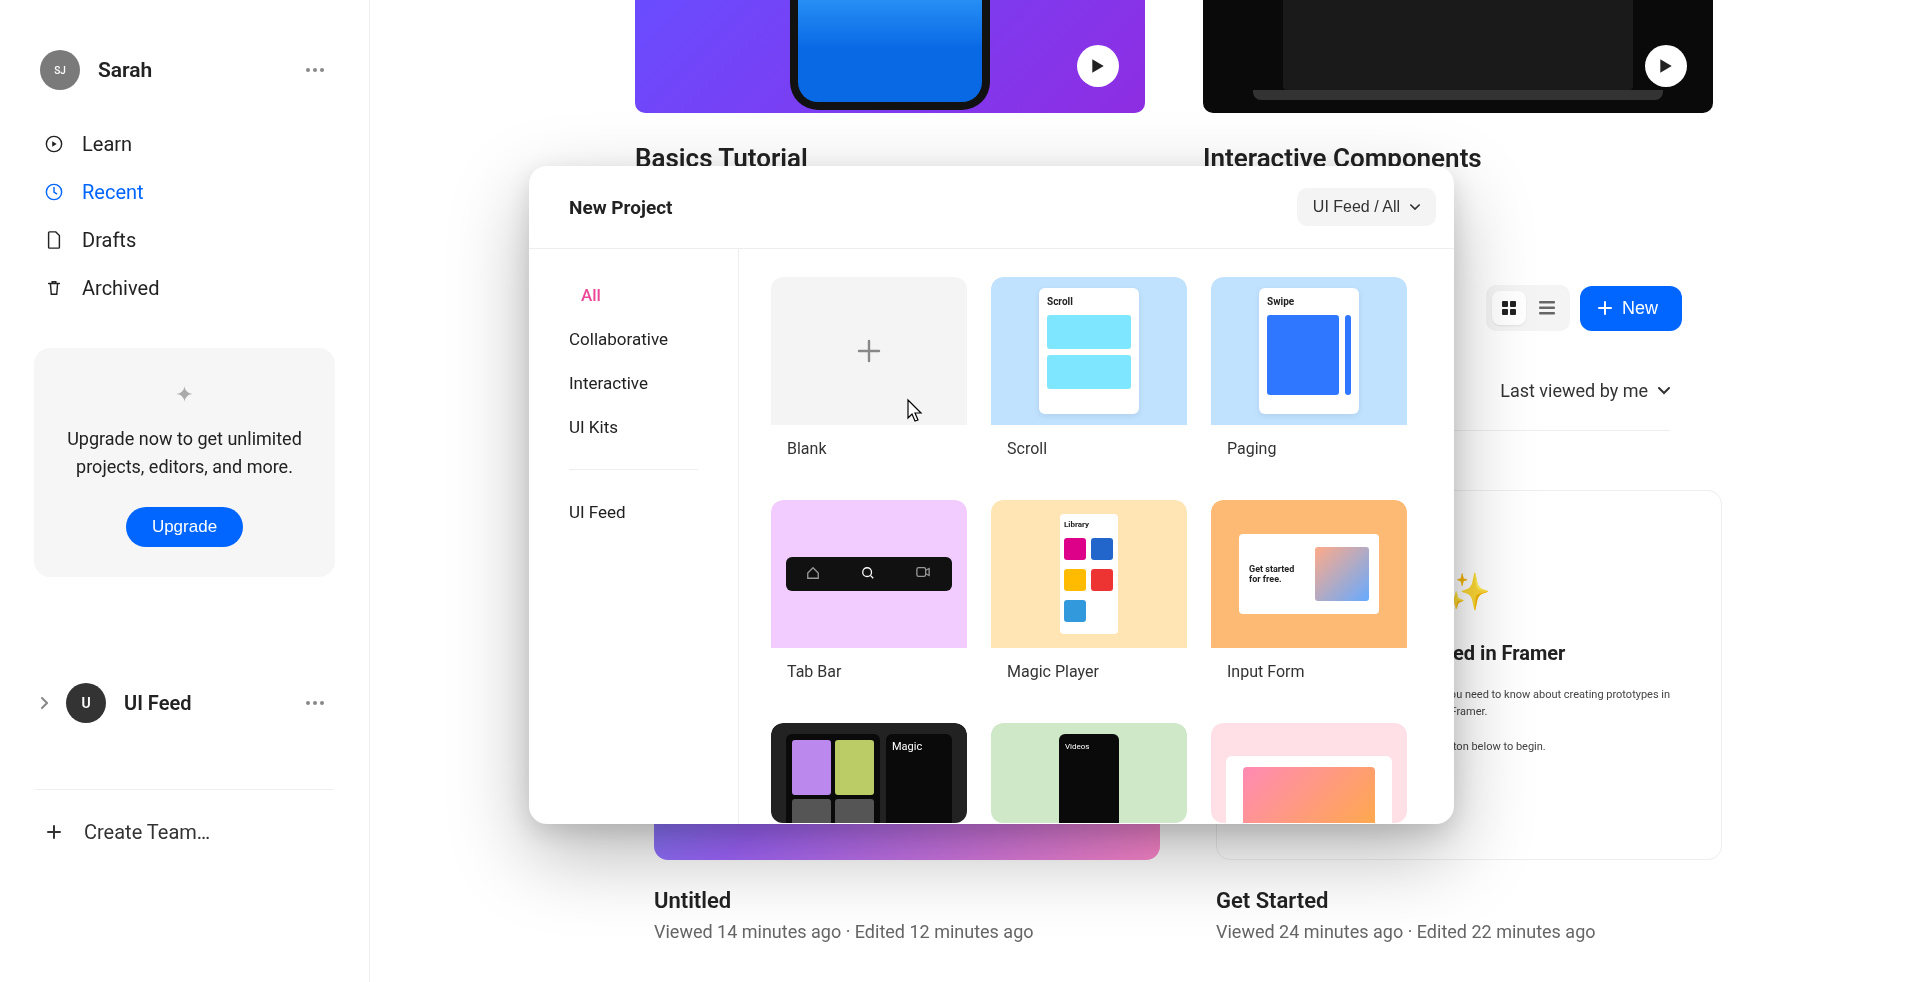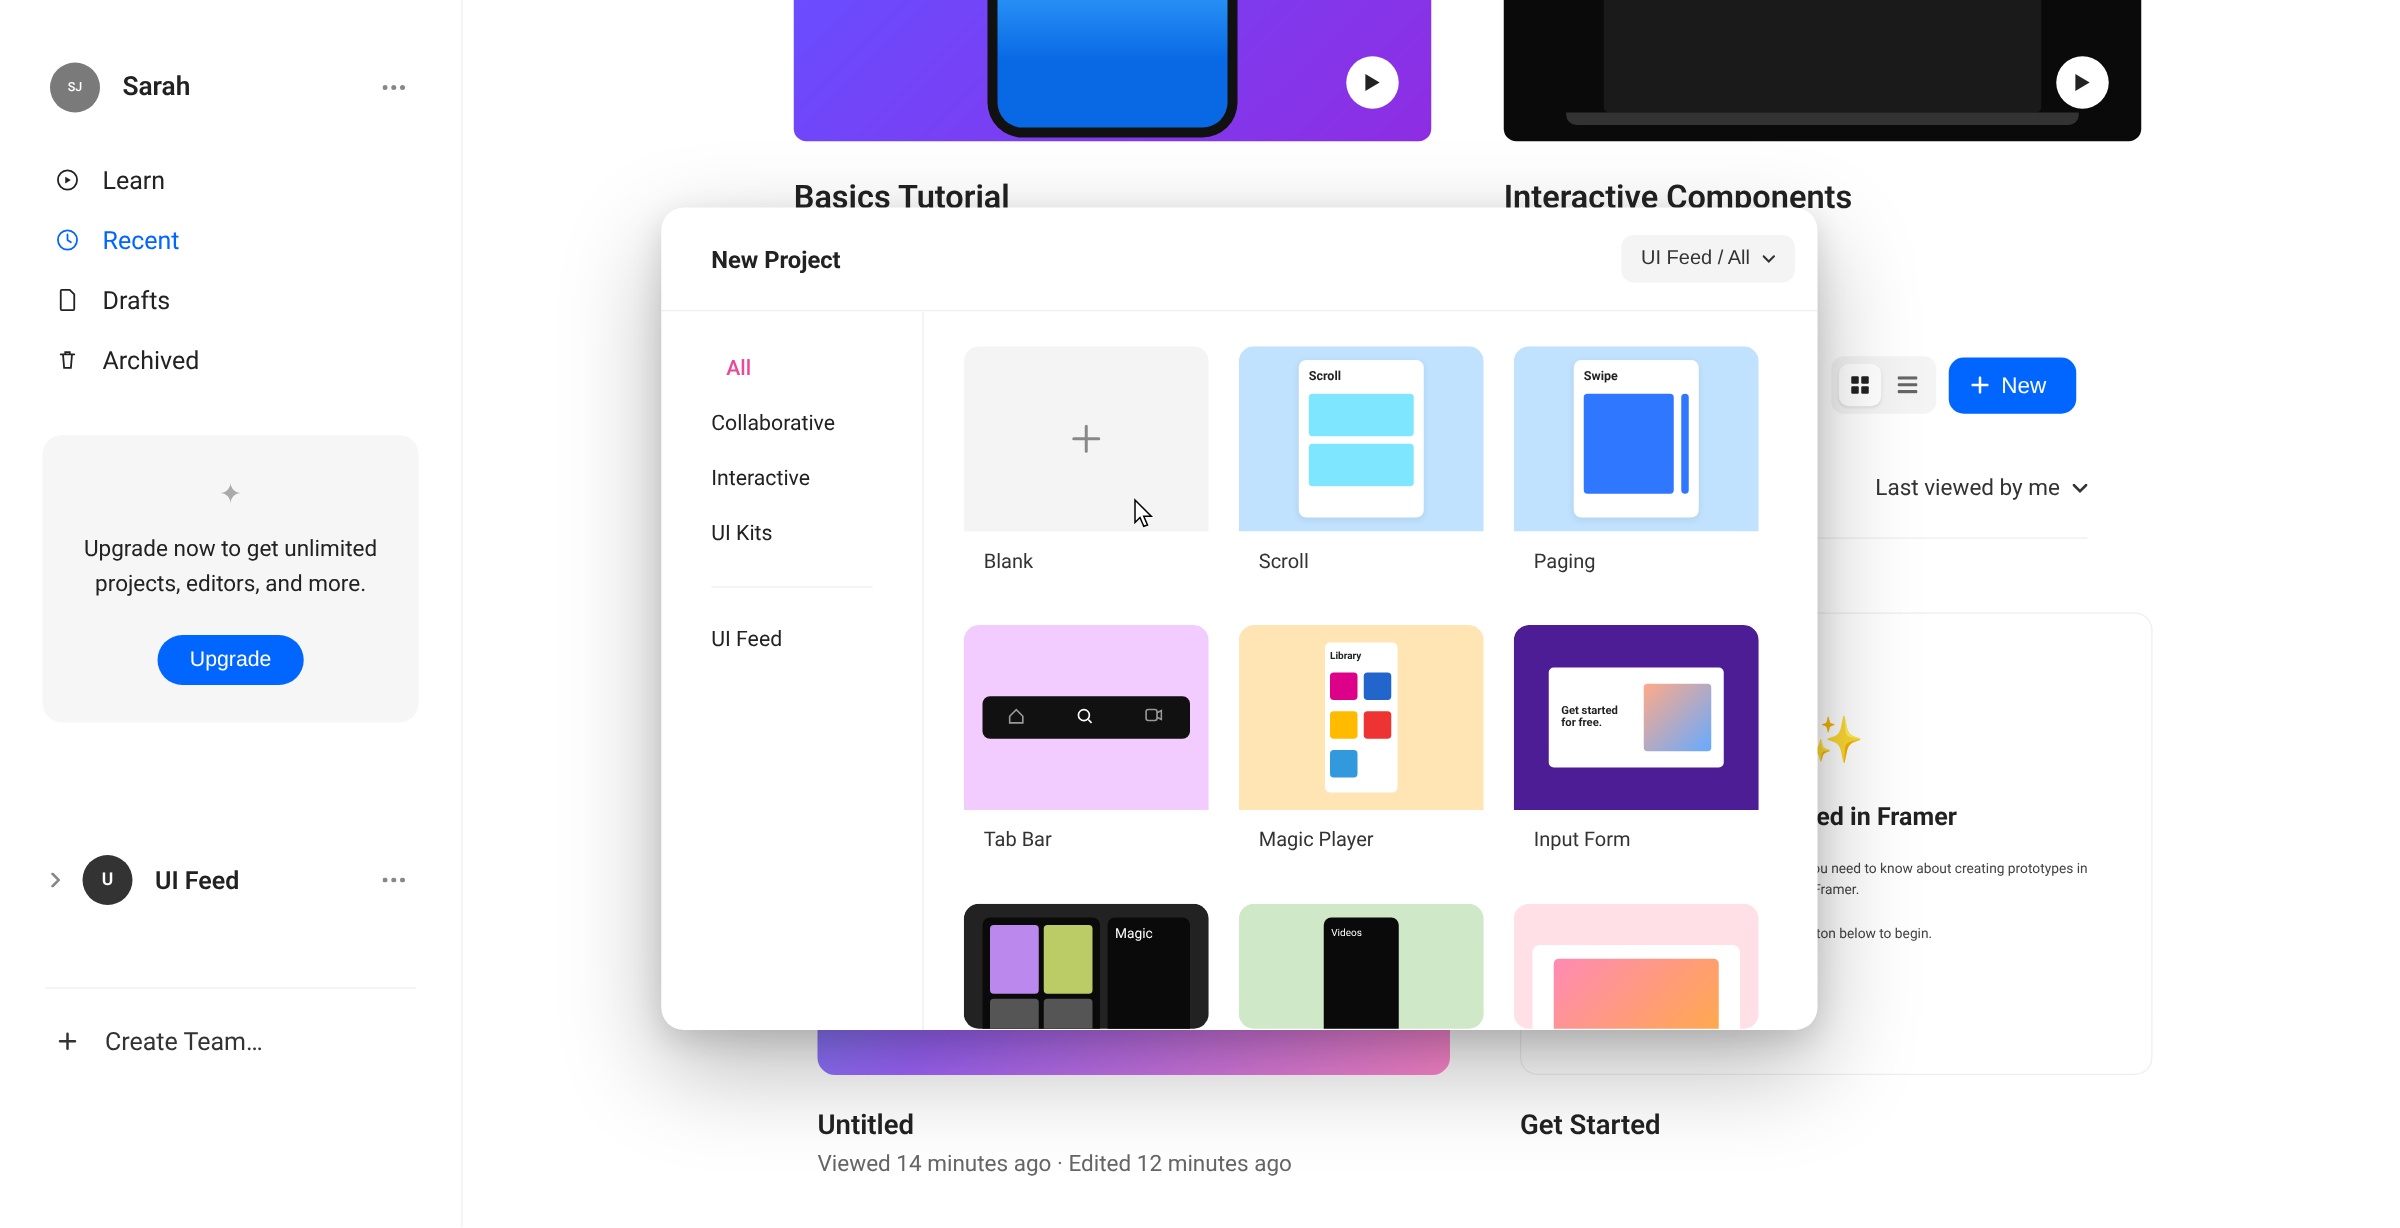--- a/index.html
+++ b/index.html
@@ -192,21 +192,21 @@
       display: flex; align-items: center; justify-content: center;
     }
     .tut-title {
       margin-top: 30px;
       font-size: 26px;
       font-weight: 600;
     }
 
     .toolbar {
       position: absolute;
-      right: 259px; top: 285px;
+      right: 238px; top: 285px;
       display: flex; align-items: center; gap: 10px;
     }
     .view-toggle {
       background: #f4f4f4;
       border-radius: 10px;
       padding: 6px;
       display: flex; gap: 4px;
     }
     .vt-btn {
       width: 34px; height: 34px;
@@ -338,21 +338,21 @@
     .tname {
       padding: 14px 16px 18px 16px;
       font-size: 16px;
       color: #333;
     }
     .tthumb.blank { background:#f4f4f4; color:#888; font-size:34px; }
     .tthumb.scroll { background:#c0e2ff; }
     .tthumb.paging { background:#c0e2ff; }
     .tthumb.tabbar { background:#f3ccff; }
     .tthumb.magic { background:#ffe5b4; }
-    .tthumb.form { background:#4c1d95; }
+    .tthumb.form { background:#fdba74; }
     .tthumb.ph1 { background:#222; }
     .tthumb.ph2 { background:#cfe8c8; }
     .tthumb.ph3 { background:#ffe0e6; }
     .mockup {
       width: 100px; height: 126px;
       background:#fff; border-radius:6px;
       box-shadow:0 2px 6px rgba(0,0,0,.08);
       padding:8px;
     }
     .mockup .label { font-size:10px; font-weight:700; margin-bottom:8px; color:#222;}
@@ -585,20 +585,25 @@
   <div class="proj-card" style="left:846px; top:490px;">
     <div class="proj-thumb doc">
       <div class="doc-inner">
         <div class="doc-emoji">✨</div>
         <div class="doc-h">Get Started in Framer</div>
         <div class="doc-p">In this project you'll learn everything you need to know about creating prototypes in Framer.</div>
         <div class="doc-p2">Click the button below to begin.</div>
       </div>
     </div>
     <div class="proj-title">Get Started</div>
+    <div class="proj-sub">
+      <span>Viewed 24 minutes ago</span>
+      <span> · </span>
+      <span>Edited 22 minutes ago</span>
+    </div>
   </div>
 </main>
 
 <div class="modal">
   <div class="modal-header">
     <div class="modal-title">New Project</div>
     <button class="filter-chip">
       <span>UI Feed / All</span>
       <span>
           <svg width="10" height="7" viewBox="0 0 12 8">

